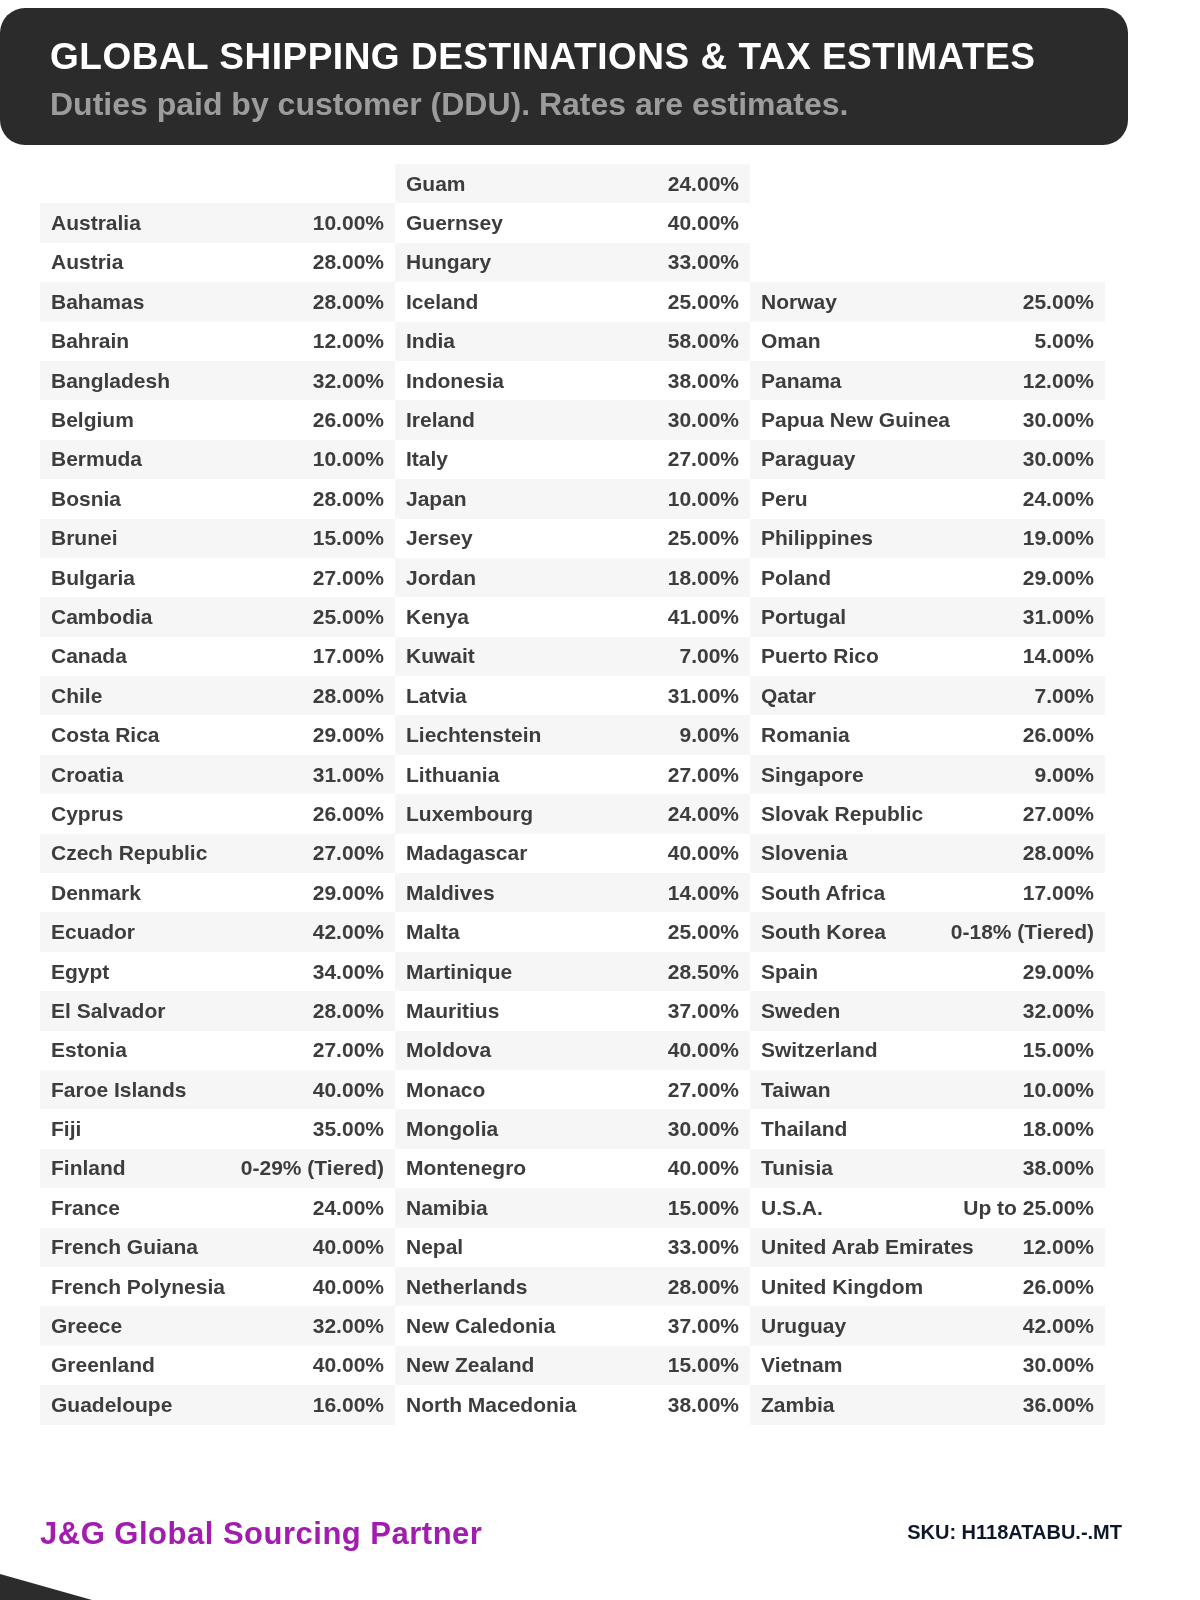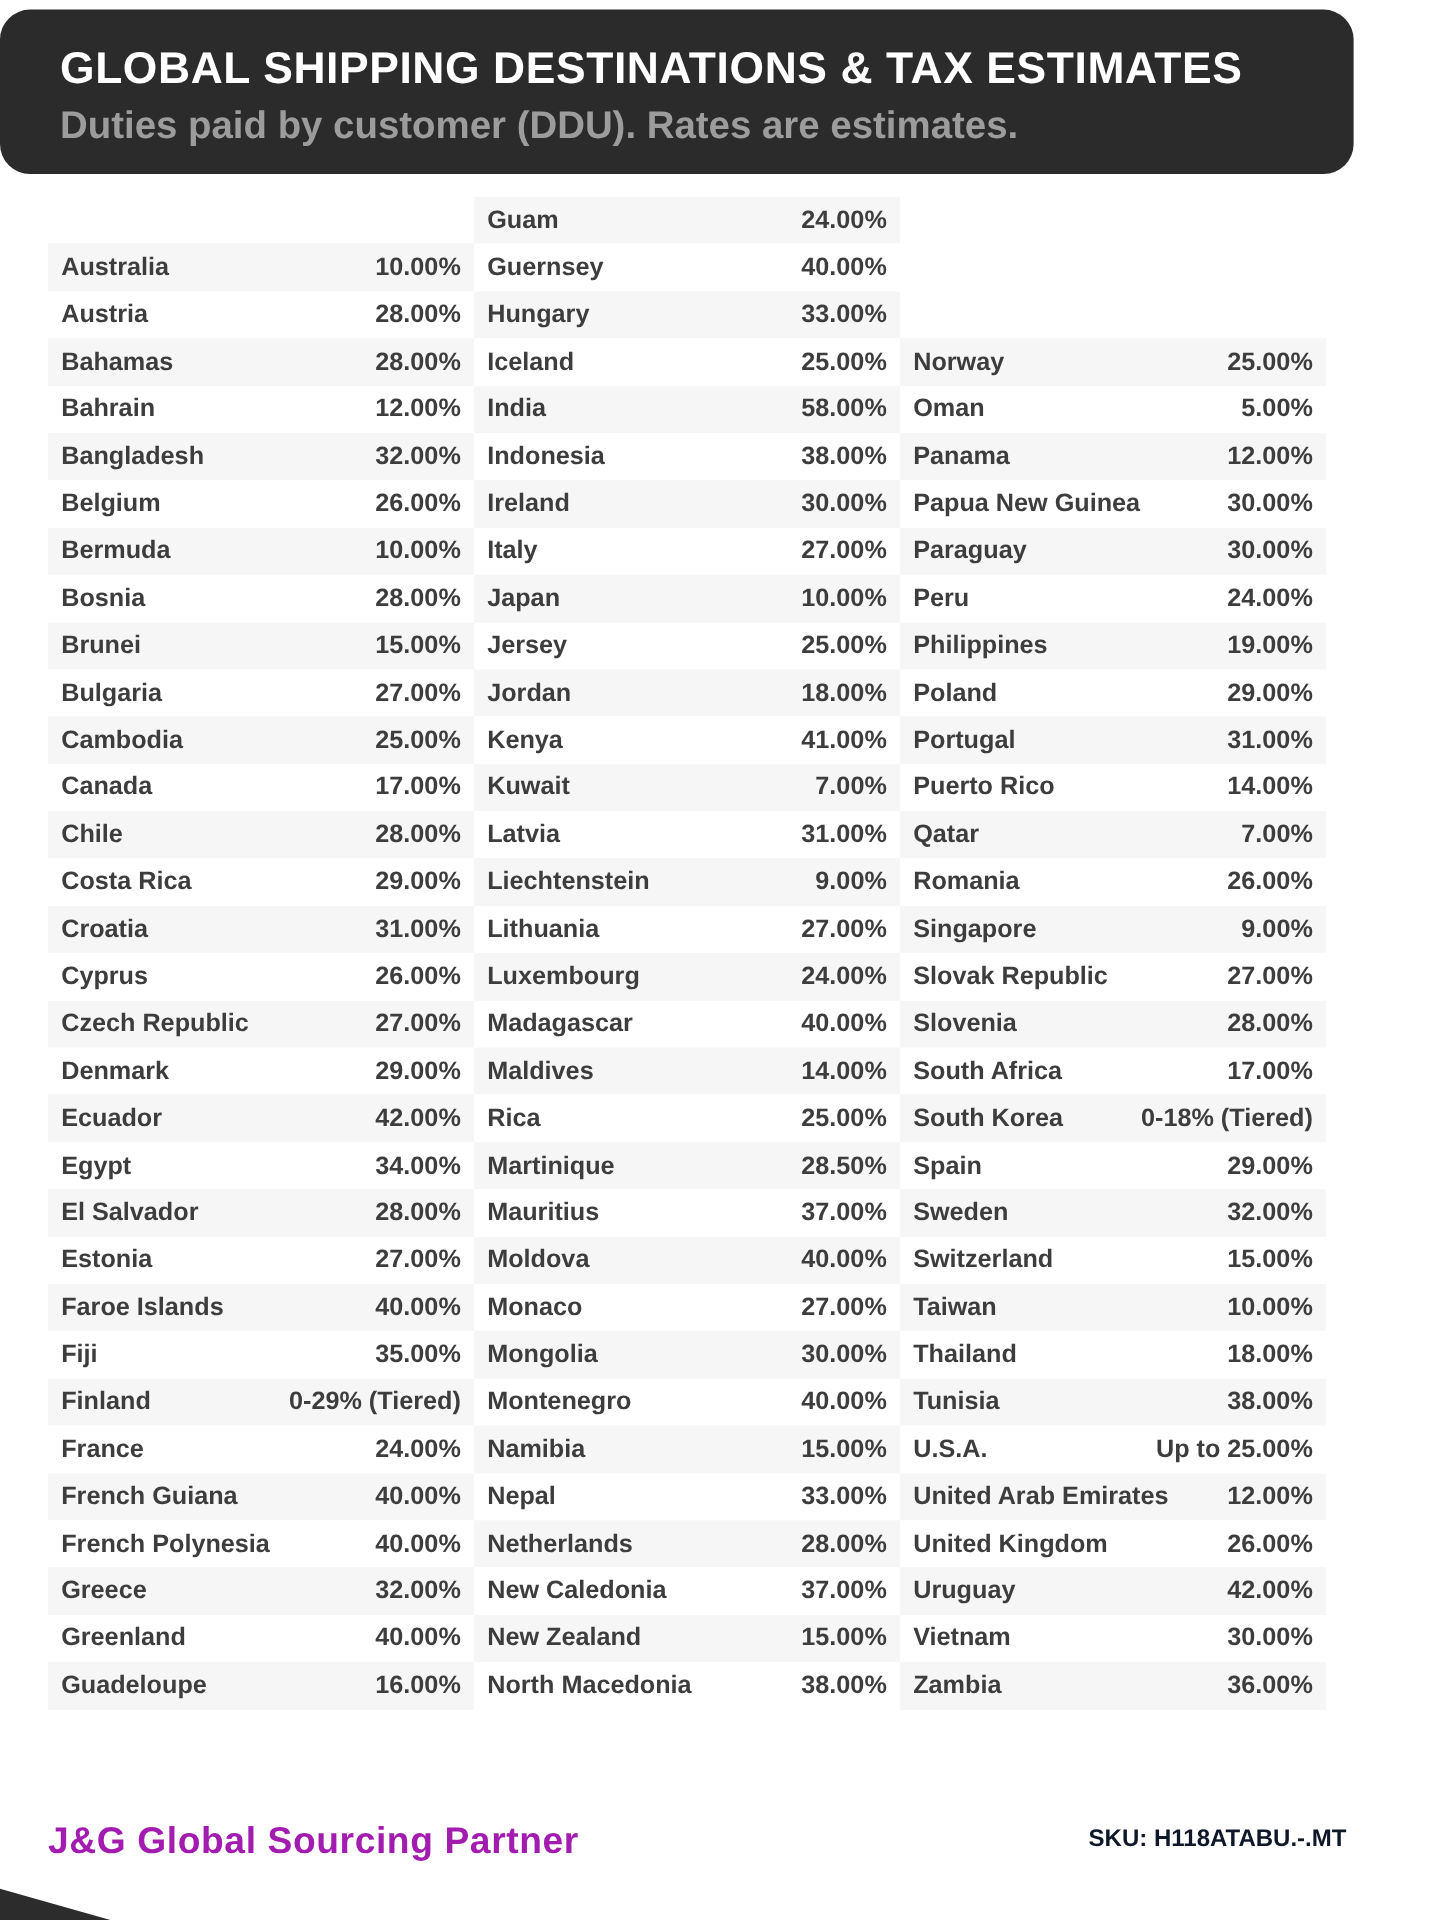--- a/index.html
+++ b/index.html
@@ -289,21 +289,21 @@
       </div>
       <div class="row">
         <span class="country">Madagascar</span>
         <span class="rate">40.00%</span>
       </div>
       <div class="row">
         <span class="country">Maldives</span>
         <span class="rate">14.00%</span>
       </div>
       <div class="row">
-        <span class="country">Rica</span>
+        <span class="country">Malta</span>
         <span class="rate">25.00%</span>
       </div>
       <div class="row">
         <span class="country">Martinique</span>
         <span class="rate">28.50%</span>
       </div>
       <div class="row">
         <span class="country">Mauritius</span>
         <span class="rate">37.00%</span>
       </div>

